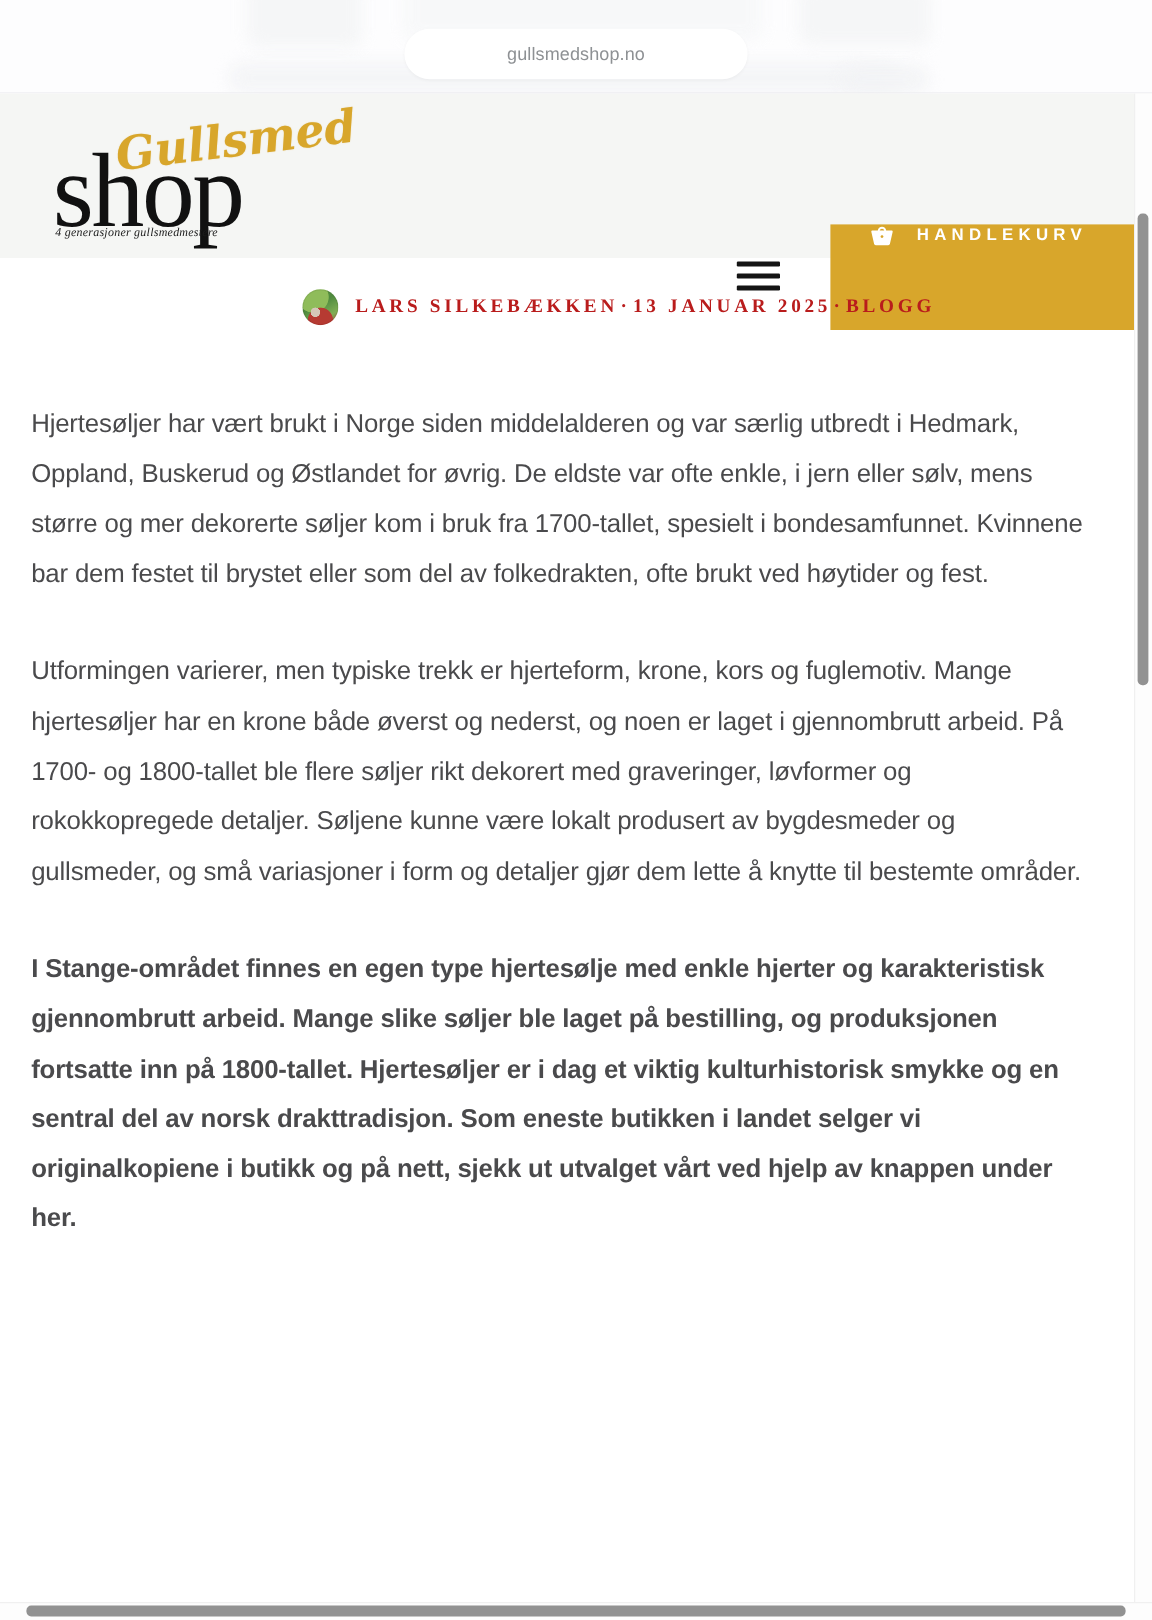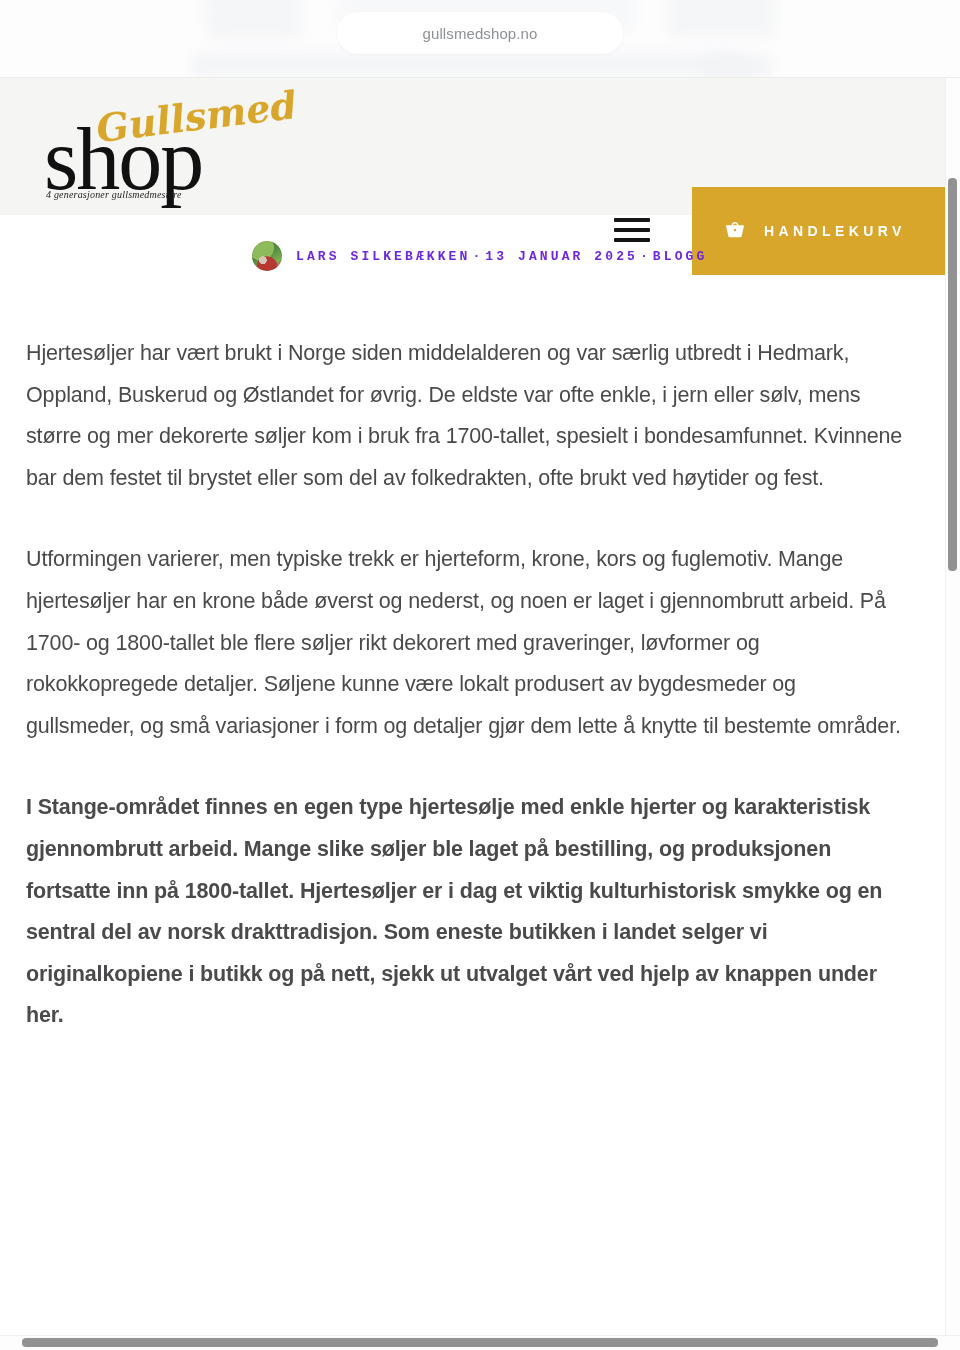--- a/index.html
+++ b/index.html
@@ -37,21 +37,21 @@
     opacity: .85;
   }
   .ghost-tab-a { left: 206px; top: -16px; width: 96px; height: 56px; }
   .ghost-tab-b { left: 336px; top: -18px; width: 300px; height: 52px; background: #f7f8f9; }
   .ghost-tab-c { left: 666px; top: -14px; width: 110px; height: 52px; }
   .ghost-bar   { left: 190px; top: 52px; width: 560px; height: 26px; background: #f3f4f6; border-radius: 13px; }
   .ghost-pill  { left: 700px; top: 54px; width: 74px; height: 24px; background: #f2f3f5; border-radius: 12px; }
 
   .url-pill {
     position: absolute;
-    left: 337px; top: 12px;
+    left: 337px; top: 24px;
     width: 286px; height: 42px;
     background: #ffffff;
     border-radius: 21px;
     box-shadow: 0 1px 3px rgba(0,0,0,.045);
     display: flex;
     align-items: center;
     justify-content: center;
   }
   .url-text {
     font-size: 15px;
@@ -129,21 +129,21 @@
   .hamburger span:nth-child(1) { top: 1px; }
   .hamburger span:nth-child(2) { top: 11px; }
   .hamburger span:nth-child(3) { top: 21px; }
 
   .cart-button {
     position: absolute;
     left: 692px; top: 109px;
     width: 268px; height: 88px;
     background: #d8a62b;
     display: flex;
-    align-items: center;
+    align-items: flex-start;
     cursor: pointer;
     padding-left: 32px;
   }
   .cart-icon {
     width: 22px; height: 22px;
     flex: 0 0 auto;
     margin-right: 18px;
     display: block;
   }
   .cart-label {
@@ -185,26 +185,26 @@
     flex: 0 0 auto;
     margin-right: 14px;
     background:
       radial-gradient(circle at 36% 64%, #d5c7b8 0 14%, rgba(213,199,184,0) 15%),
       radial-gradient(circle at 50% 86%, #b63a32 0 34%, rgba(182,58,50,0) 36%),
       radial-gradient(circle at 30% 22%, #8fbc5a 0 40%, rgba(143,188,90,0) 42%),
       linear-gradient(150deg, #6f9e46 0%, #4e8a3e 42%, #7fae54 74%, #a7453a 100%);
     box-shadow: inset 0 0 0 1px rgba(0,0,0,.07);
   }
   .byline-text {
-    font-size: 13px;
+    font-size: 16px;
     font-weight: 700;
     letter-spacing: 3.1px;
-    color: #6d28d9;
+    color: #b91c1c;
     white-space: nowrap;
-    font-family: Liberation Mono, monospace;
+    font-family: Liberation Serif, serif;
   }
   .byline-sep { padding: 0 2px; }
 
   .body-copy {
     padding: 0 40px 0 26px;
     margin-top: 62px;
   }
   .body-copy p {
     font-family: "Liberation Sans", sans-serif;
     font-size: 21.5px;

